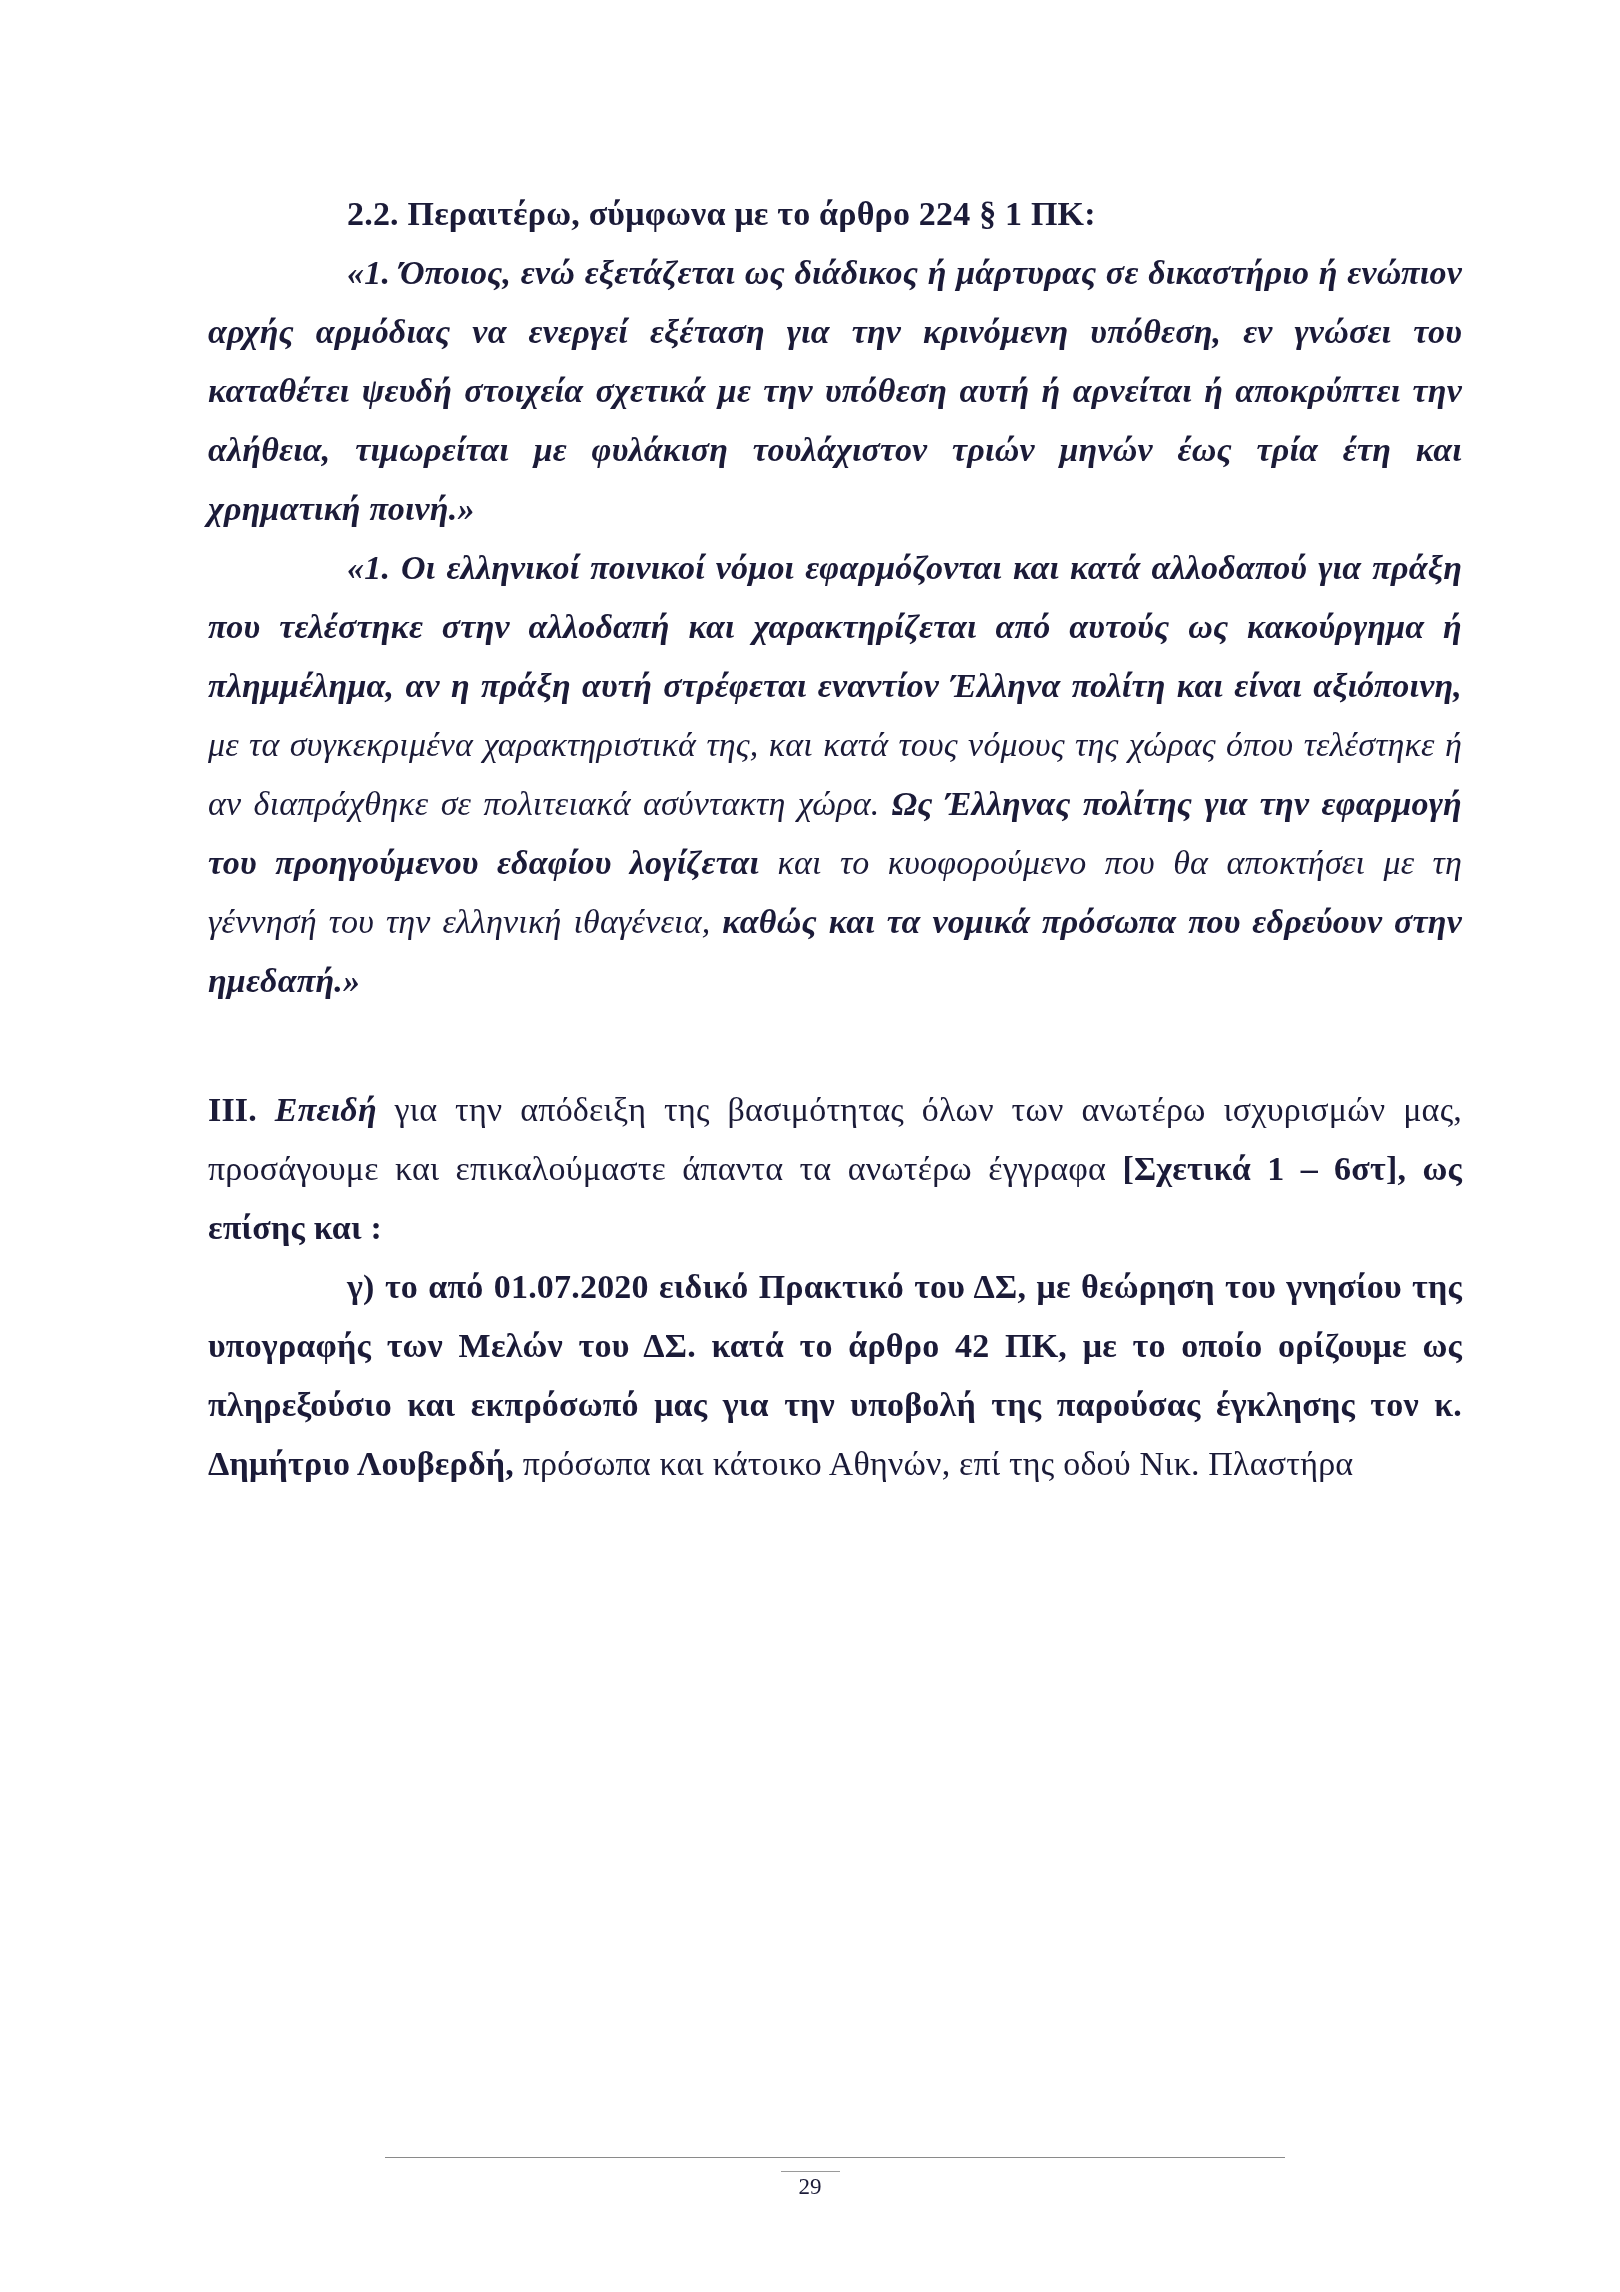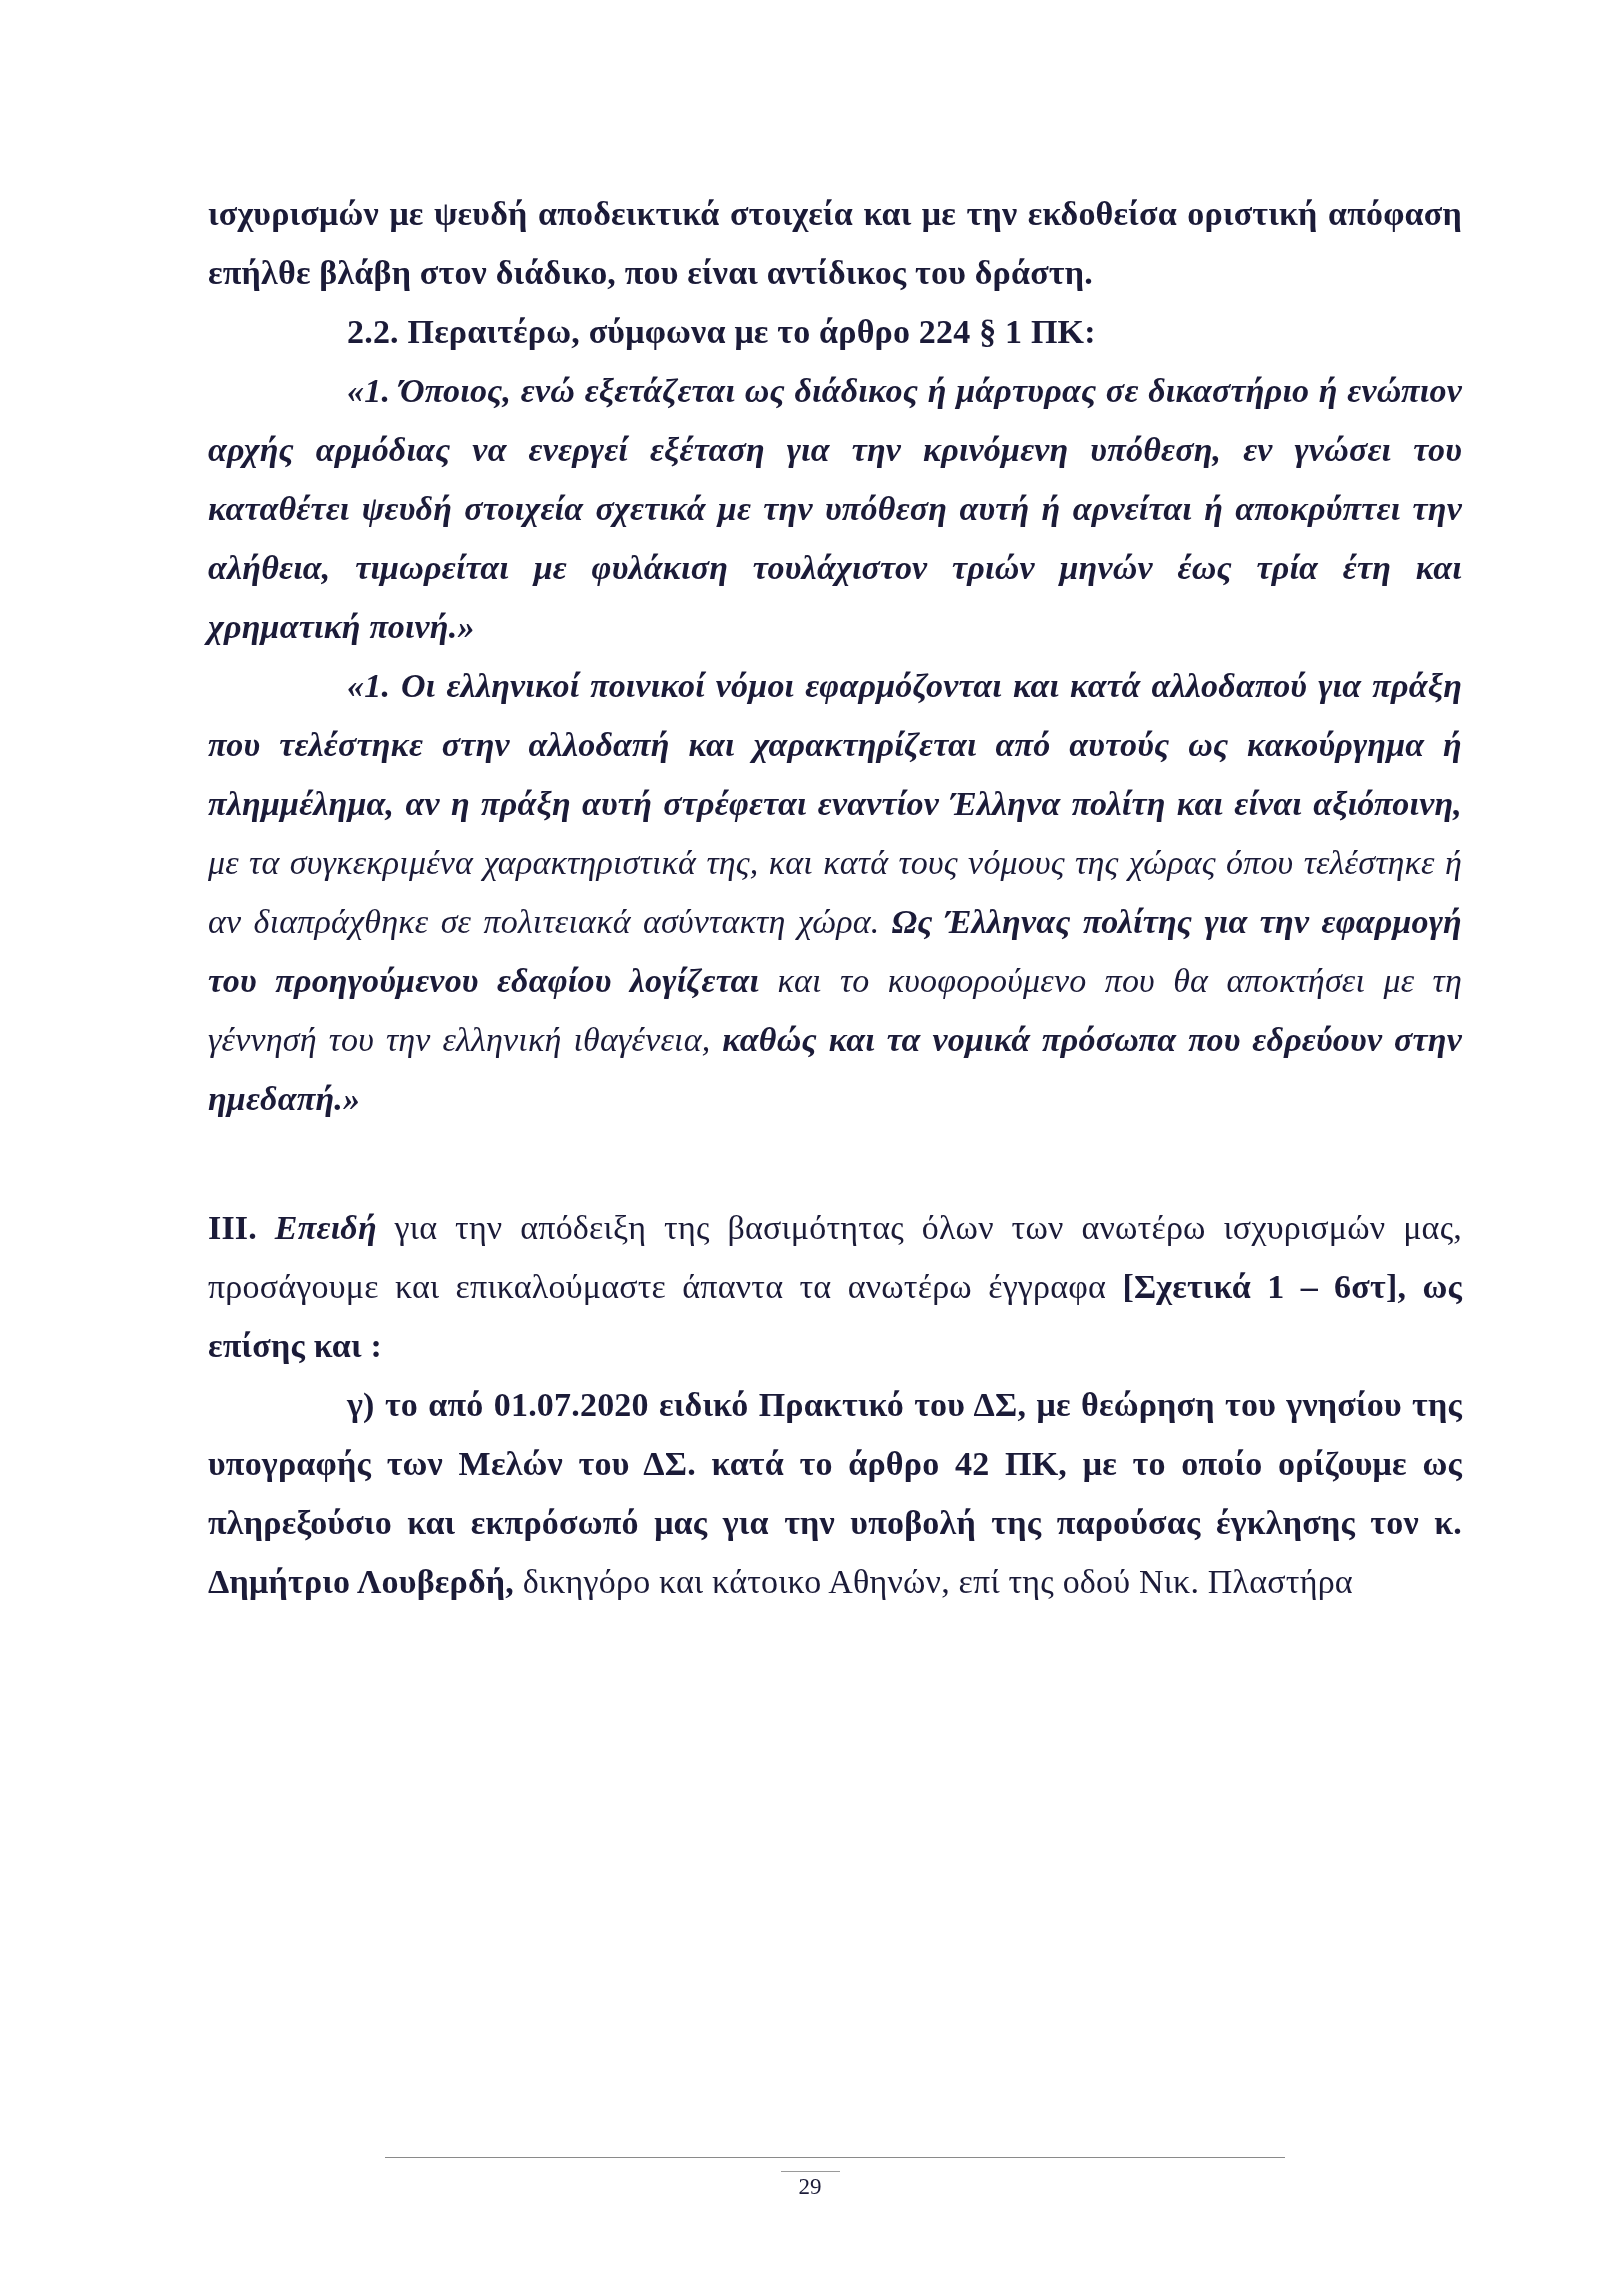--- a/index.html
+++ b/index.html
@@ -59,26 +59,25 @@
     color: #1b1b38;
   }
 </style>
 </head>
 <body>
 
 <div class="page">
 
   <div class="content">
     <div>
-        <p class="para"><span class="b">ισχυρισμών με ψευδή αποδεικτικά στοιχεία και με την εκδοθείσα οριστική απόφαση επήλθε βλάβη στον διάδικο, που είναι αντίδικος του δράστη.</span></p>
         <p class="para indent"><span class="b">2.2. Περαιτέρω, σύμφωνα με το άρθρο 224 § 1 ΠΚ:</span></p>
         <p class="para indent"><span class="b i">«1. Όποιος, ενώ εξετάζεται ως διάδικος ή μάρτυρας σε δικαστήριο ή ενώπιον αρχής αρμόδιας να ενεργεί εξέταση για την κρινόμενη υπόθεση, εν γνώσει του καταθέτει ψευδή στοιχεία σχετικά με την υπόθεση αυτή ή αρνείται ή αποκρύπτει την αλήθεια, τιμωρείται με φυλάκιση τουλάχιστον τριών μηνών έως τρία έτη και χρηματική ποινή.»</span></p>
         <p class="para indent"><span class="b i">«1. Οι ελληνικοί ποινικοί νόμοι εφαρμόζονται και κατά αλλοδαπού για πράξη που τελέστηκε στην αλλοδαπή και χαρακτηρίζεται από αυτούς ως κακούργημα ή πλημμέλημα, αν η πράξη αυτή στρέφεται εναντίον Έλληνα πολίτη και είναι αξιόποινη,</span><span class="i"> με τα συγκεκριμένα χαρακτηριστικά της, και κατά τους νόμους της χώρας όπου τελέστηκε ή αν διαπράχθηκε σε πολιτειακά ασύντακτη χώρα. </span><span class="b i">Ως Έλληνας πολίτης για την εφαρμογή του προηγούμενου εδαφίου λογίζεται</span><span class="i"> και το κυοφορούμενο που θα αποκτήσει με τη γέννησή του την ελληνική ιθαγένεια, </span><span class="b i">καθώς και τα νομικά πρόσωπα που εδρεύουν στην ημεδαπή.»</span></p>
         <p class="para gap"><span class="b">III. </span><span class="b i">Επειδή</span><span> για την απόδειξη της βασιμότητας όλων των ανωτέρω ισχυρισμών μας, προσάγουμε και επικαλούμαστε άπαντα τα ανωτέρω έγγραφα </span><span class="b">[Σχετικά 1 – 6στ], ως επίσης και :</span></p>
-        <p class="para indent"><span class="b">γ) το από 01.07.2020 ειδικό Πρακτικό του ΔΣ, με θεώρηση του γνησίου της υπογραφής των Μελών του ΔΣ. κατά το άρθρο 42 ΠΚ, με το οποίο ορίζουμε ως πληρεξούσιο και εκπρόσωπό μας για την υποβολή της παρούσας έγκλησης τον κ. Δημήτριο Λουβερδή,</span><span> δικηγόρο και κάτοικο Αθηνών, επί της οδού Νικ. Πλαστήρα</span></p>
+        <p class="para indent"><span class="b">γ) το από 01.07.2020 ειδικό Πρακτικό του ΔΣ, με θεώρηση του γνησίου της υπογραφής των Μελών του ΔΣ. κατά το άρθρο 42 ΠΚ, με το οποίο ορίζουμε ως πληρεξούσιο και εκπρόσωπό μας για την υποβολή της παρούσας έγκλησης τον κ. Δημήτριο Λουβερδή,</span><span> πρόσωπα και κάτοικο Αθηνών, επί της οδού Νικ. Πλαστήρα</span></p>
       </div>
   </div>
 
   <div class="footer-rule"></div>
   <div class="page-number-overline"></div>
   <div class="page-number">29</div>
 
 </div>
 
 

